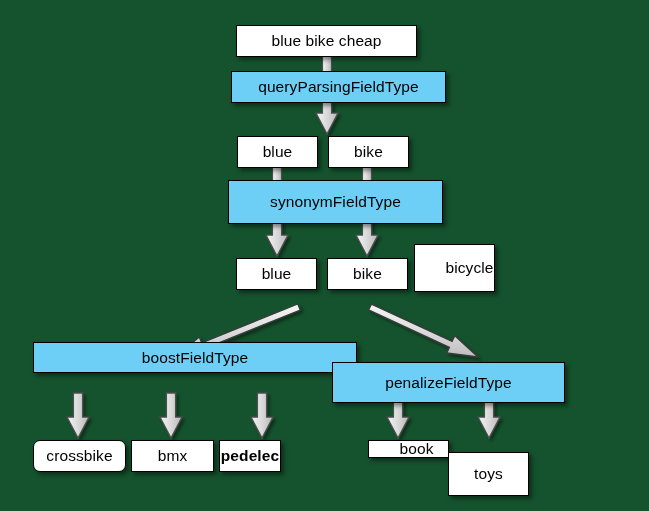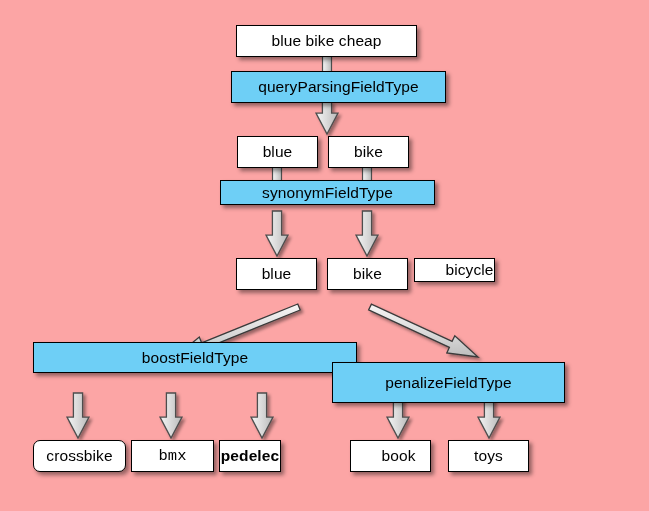--- a/index.html
+++ b/index.html
@@ -10,21 +10,21 @@
   body {
     width: 649px;
     height: 511px;
     font-family: "Liberation Sans", sans-serif;
     overflow: hidden;
   }
   #canvas {
     position: relative;
     width: 649px;
     height: 511px;
-    background: #fca5a5;
+    background: #14532d;
   }
   svg#arrow-layer {
     position: absolute;
     left: 0;
     top: 0;
     width: 649px;
     height: 511px;
     pointer-events: none;
   }
   .node {
@@ -108,25 +108,25 @@
         <g filter="url(#softShadow)">
           <polygon points="484.4,393.0 493.6,393.0 493.6,417.1 500.0,417.1 489.0,438.0 478.0,417.1 484.4,417.1" fill="url(#arrowGrad)" stroke="#4d4d4d" stroke-width="1.3" stroke-linejoin="miter"></polygon>
         </g>
       </g>
   </svg>
   <div id="node-group">
       <div class="node term" style="left: 236px; top: 25px; width: 181px; height: 32px;">blue bike cheap</div>
       <div class="node fieldtype" style="left: 220px; top: 71px; width: 215px; height: 32px; margin-left: 11px;">queryParsingFieldType</div>
       <div class="node term" style="left: 237px; top: 136px; width: 81px; height: 32px;">blue</div>
       <div class="node term" style="left: 328px; top: 136px; width: 81px; height: 32px;">bike</div>
-      <div class="node fieldtype" style="left: 220px; top: 180px; width: 215px; height: 25px;">synonymFieldType</div>
+      <div class="node fieldtype" style="left: 228px; top: 180px; width: 215px; height: 44px;">synonymFieldType</div>
       <div class="node term" style="left: 236px; top: 258px; width: 81px; height: 32px;">blue</div>
       <div class="node term" style="left: 327px; top: 258px; width: 81px; height: 32px;">bike</div>
-      <div class="node term" style="left: 414px; top: 258px; width: 81px; height: 24px; padding-left: 30px;">bicycle</div>
+      <div class="node term" style="left: 414px; top: 244px; width: 81px; height: 48px; padding-left: 30px;">bicycle</div>
       <div class="node fieldtype" style="left: 33px; top: 342px; width: 324px; height: 31px;">boostFieldType</div>
       <div class="node fieldtype" style="left: 332px; top: 362px; width: 233px; height: 41px;">penalizeFieldType</div>
       <div class="node term" style="left: 33px; top: 440px; width: 93px; height: 32px; border-radius: 7px;">crossbike</div>
-      <div class="node term" style="left: 131px; top: 440px; width: 83px; height: 32px; font-family: Liberation Mono, monospace;">bmx</div>
+      <div class="node term" style="left: 131px; top: 440px; width: 83px; height: 32px;">bmx</div>
       <div class="node term" style="left: 219px; top: 440px; width: 62px; height: 32px; font-weight: bold;">pedelec</div>
-      <div class="node term" style="left: 350px; top: 440px; width: 81px; height: 32px; padding-left: 16px;">book</div>
-      <div class="node term" style="left: 448px; top: 440px; width: 81px; height: 32px;">toys</div>
+      <div class="node term" style="left: 368px; top: 440px; width: 81px; height: 18px; padding-left: 16px;">book</div>
+      <div class="node term" style="left: 448px; top: 452px; width: 81px; height: 44px;">toys</div>
     </div>
 </div>
 
 </body></html>

